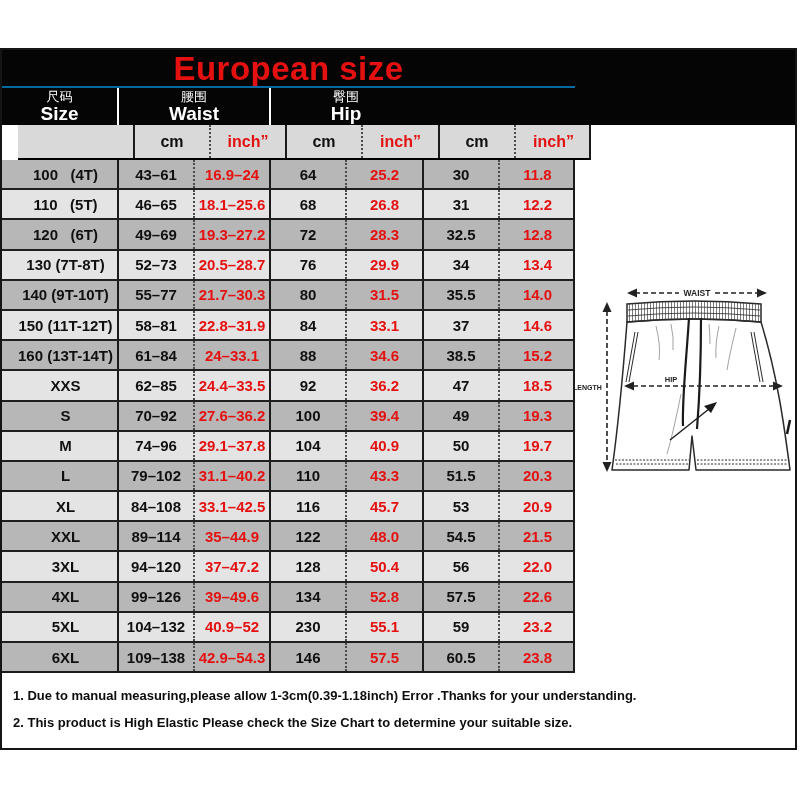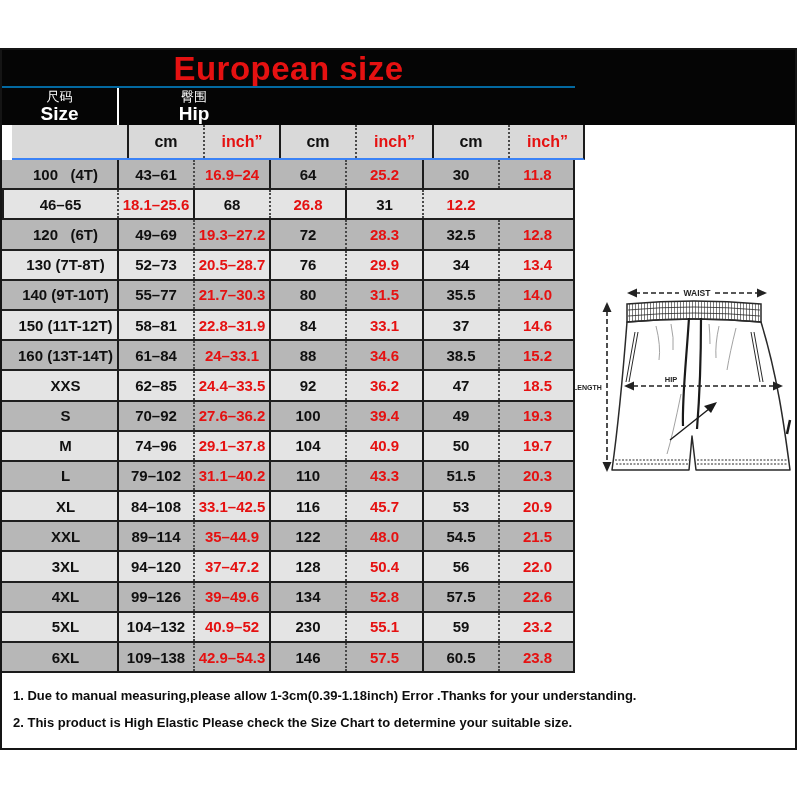--- a/index.html
+++ b/index.html
@@ -16,23 +16,23 @@
          font-size:33px;font-weight:bold;color:#e51111;line-height:34px;letter-spacing:0.5px;}
   #colheader{position:absolute;left:0;top:36px;width:573px;height:39px;
              border-top:2px solid #0369a1;box-sizing:border-box;
              display:grid;grid-template-columns:115px 152px 152px 152px;}
   .hcol{display:flex;flex-direction:column;align-items:center;justify-content:center;color:#fff;}
   .hcol + .hcol{border-left:2px solid #ffffff;}
   .hzh{font-size:13px;line-height:15px;}
   .hen{font-size:19px;font-weight:bold;line-height:20px;}
 
   
-  #subheader{position:absolute;left:12px;top:125px;width:573px;height:35px;
+  #subheader{position:absolute;left:18px;top:125px;width:573px;height:35px;
              background:#d9d9d9;box-sizing:border-box;
-             border-right:2px solid #1b1b1b;border-bottom:2px solid #3b82f6;
+             border-right:2px solid #1b1b1b;border-bottom:2px solid #000000;
              display:grid;grid-template-columns:115px 76px 76px 76px 77px 76px 77px;}
   #subheader .cell{font-size:16px;font-weight:bold;}
 
   
   #tbody{position:absolute;left:2px;top:160px;width:573px;box-sizing:border-box;
          border-right:2px solid #1b1b1b;border-bottom:2px solid #1b1b1b;}
   .trow{display:grid;grid-template-columns:115px 76px 76px 76px 77px 76px 77px;height:28.2px;}
   .trow:nth-child(odd){background:#b7b7b7;}
   .trow:nth-child(even){background:#e4e4e4;}
   .trow + .trow{border-top:2px solid #1f1f1f;}
@@ -57,20 +57,24 @@
 <div id="page">
 
   <div id="frame"></div>
 
   <div id="banner">
     <div id="title">European size</div>
     <div id="colheader">
       <div class="hcol">
         <span class="hzh">尺码</span>
         <span class="hen">Size</span>
+      </div>
+      <div class="hcol">
+        <span class="hzh">腰围</span>
+        <span class="hen">Waist</span>
       </div>
       <div class="hcol">
         <span class="hzh">臀围</span>
         <span class="hen">Hip</span>
       </div>
     </div>
   </div>
 
   <div id="subheader">
     <div class="cell c-size"></div>
@@ -86,20 +90,21 @@
       <div class="trow">
         <div class="cell c-size">100   (4T)</div>
         <div class="cell c-grp">43–61</div>
         <div class="cell c-in">16.9–24</div>
         <div class="cell c-grp">64</div>
         <div class="cell c-in">25.2</div>
         <div class="cell c-grp">30</div>
         <div class="cell c-in">11.8</div>
       </div>
       <div class="trow">
+        <div class="cell c-size">110   (5T)</div>
         <div class="cell c-grp">46–65</div>
         <div class="cell c-in">18.1–25.6</div>
         <div class="cell c-grp">68</div>
         <div class="cell c-in">26.8</div>
         <div class="cell c-grp">31</div>
         <div class="cell c-in">12.2</div>
       </div>
       <div class="trow">
         <div class="cell c-size">120   (6T)</div>
         <div class="cell c-grp">49–69</div>

